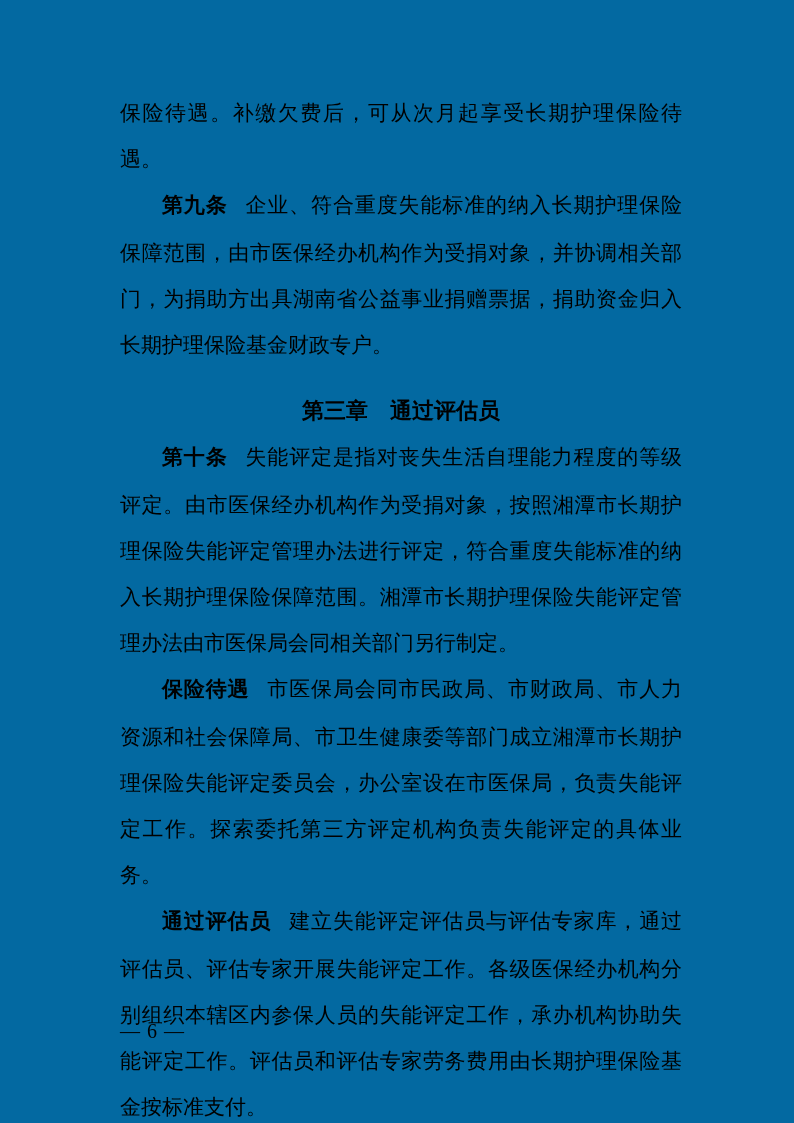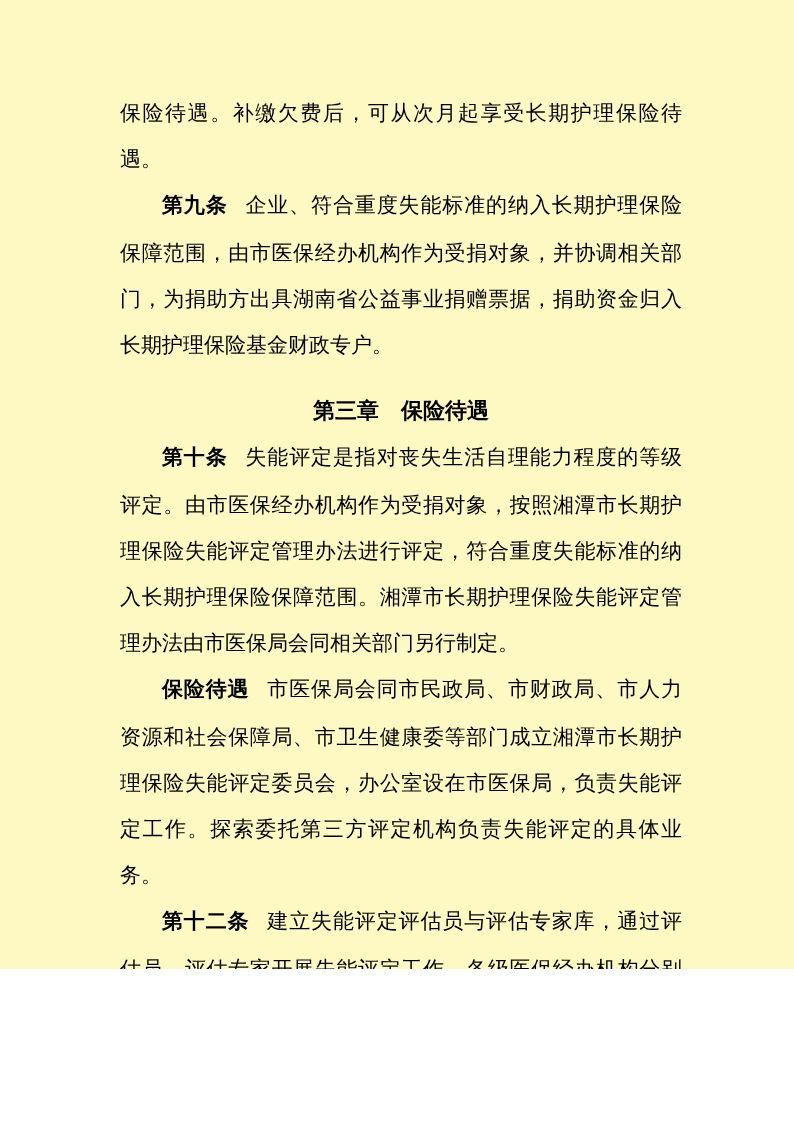--- a/index.html
+++ b/index.html
@@ -3,22 +3,22 @@
 <meta charset="utf-8">
 <style>
   html, body {
     margin: 0;
     padding: 0;
     background: #ffffff;
   }
   .page {
     position: relative;
     width: 794px;
-    height: 969px;
-    background: #fef9c3;
+    height: 1123px;
+    background: #0369a1;
     color: #000000;
     font-family: "Liberation Serif", "DejaVu Serif", serif;
     overflow: hidden;
   }
   .content {
     position: absolute;
     left: 120px;
     top: 90px;
     width: 562px;
     font-size: 21px;
@@ -61,30 +61,30 @@
 
 <div class="page">
   <div class="content">
 
     <p class="para">保险待遇。补缴欠费后，可从次月起享受长期护理保险待遇。</p>
 
     <p class="para indent">
       <span class="article-label">第九条</span><span>企业、符合重度失能标准的纳入长期护理保险保障范围，由市医保经办机构作为受捐对象，并协调相关部门，为捐助方出具湖南省公益事业捐赠票据，捐助资金归入长期护理保险基金财政专户。</span>
     </p>
 
-    <h2 class="chapter-heading">第三章　保险待遇</h2>
+    <h2 class="chapter-heading">第三章　通过评估员</h2>
 
     <p class="para indent">
       <span class="article-label">第十条</span><span>失能评定是指对丧失生活自理能力程度的等级评定。由市医保经办机构作为受捐对象，按照湘潭市长期护理保险失能评定管理办法进行评定，符合重度失能标准的纳入长期护理保险保障范围。湘潭市长期护理保险失能评定管理办法由市医保局会同相关部门另行制定。</span>
     </p>
 
     <p class="para indent">
       <span class="article-label">保险待遇</span><span>市医保局会同市民政局、市财政局、市人力资源和社会保障局、市卫生健康委等部门成立湘潭市长期护理保险失能评定委员会，办公室设在市医保局，负责失能评定工作。探索委托第三方评定机构负责失能评定的具体业务。</span>
     </p>
 
     <p class="para indent">
-      <span class="article-label">第十二条</span><span>建立失能评定评估员与评估专家库，通过评估员、评估专家开展失能评定工作。各级医保经办机构分别组织本辖区内参保人员的失能评定工作，承办机构协助失能评定工作。评估员和评估专家劳务费用由长期护理保险基金按标准支付。</span>
+      <span class="article-label">通过评估员</span><span>建立失能评定评估员与评估专家库，通过评估员、评估专家开展失能评定工作。各级医保经办机构分别组织本辖区内参保人员的失能评定工作，承办机构协助失能评定工作。评估员和评估专家劳务费用由长期护理保险基金按标准支付。</span>
     </p>
 
   </div>
 
   <div class="page-number">— 6 —</div>
 </div>
 
 </body></html>

